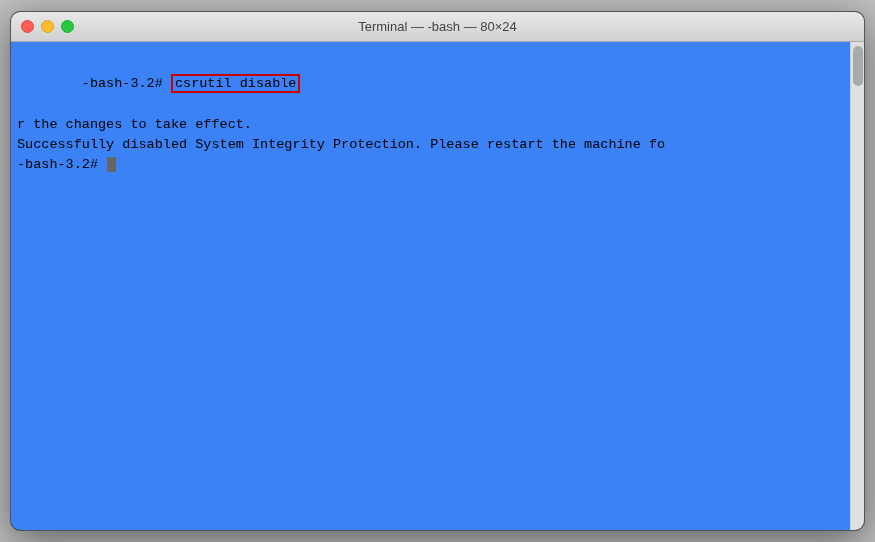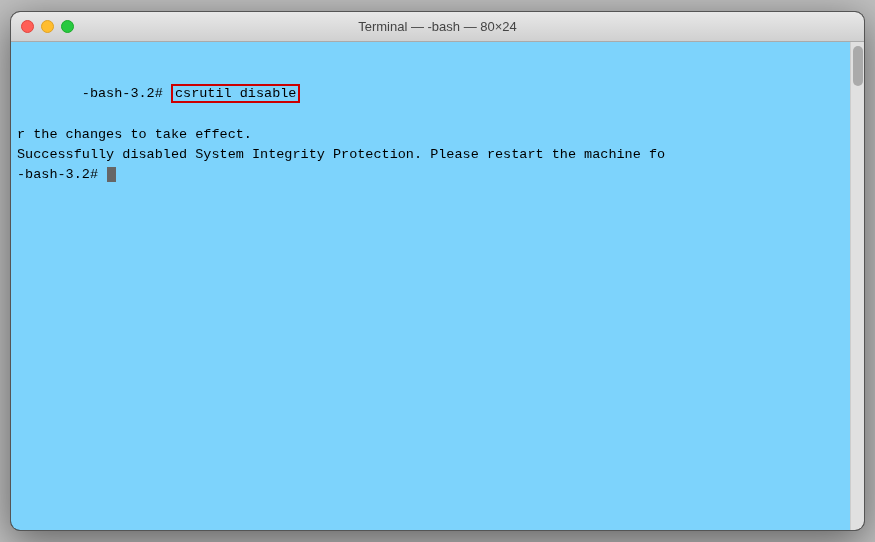--- a/index.html
+++ b/index.html
@@ -82,22 +82,22 @@
     }
 
     .scrollbar-area {
       display: flex;
       flex: 1;
       overflow: hidden;
     }
 
     .terminal-content {
       flex: 1;
-      background: #7dd3fc;
-      padding: 22px 6px 6px 6px;
+      background: #3b82f6;
+      padding: 12px 6px 6px 6px;
       font-family: 'Courier New', Courier, monospace;
       font-size: 13.5px;
       color: #000;
       line-height: 1.5;
       overflow: hidden;
     }
 
     .scrollbar {
       width: 14px;
       background: #e0e0e0;

